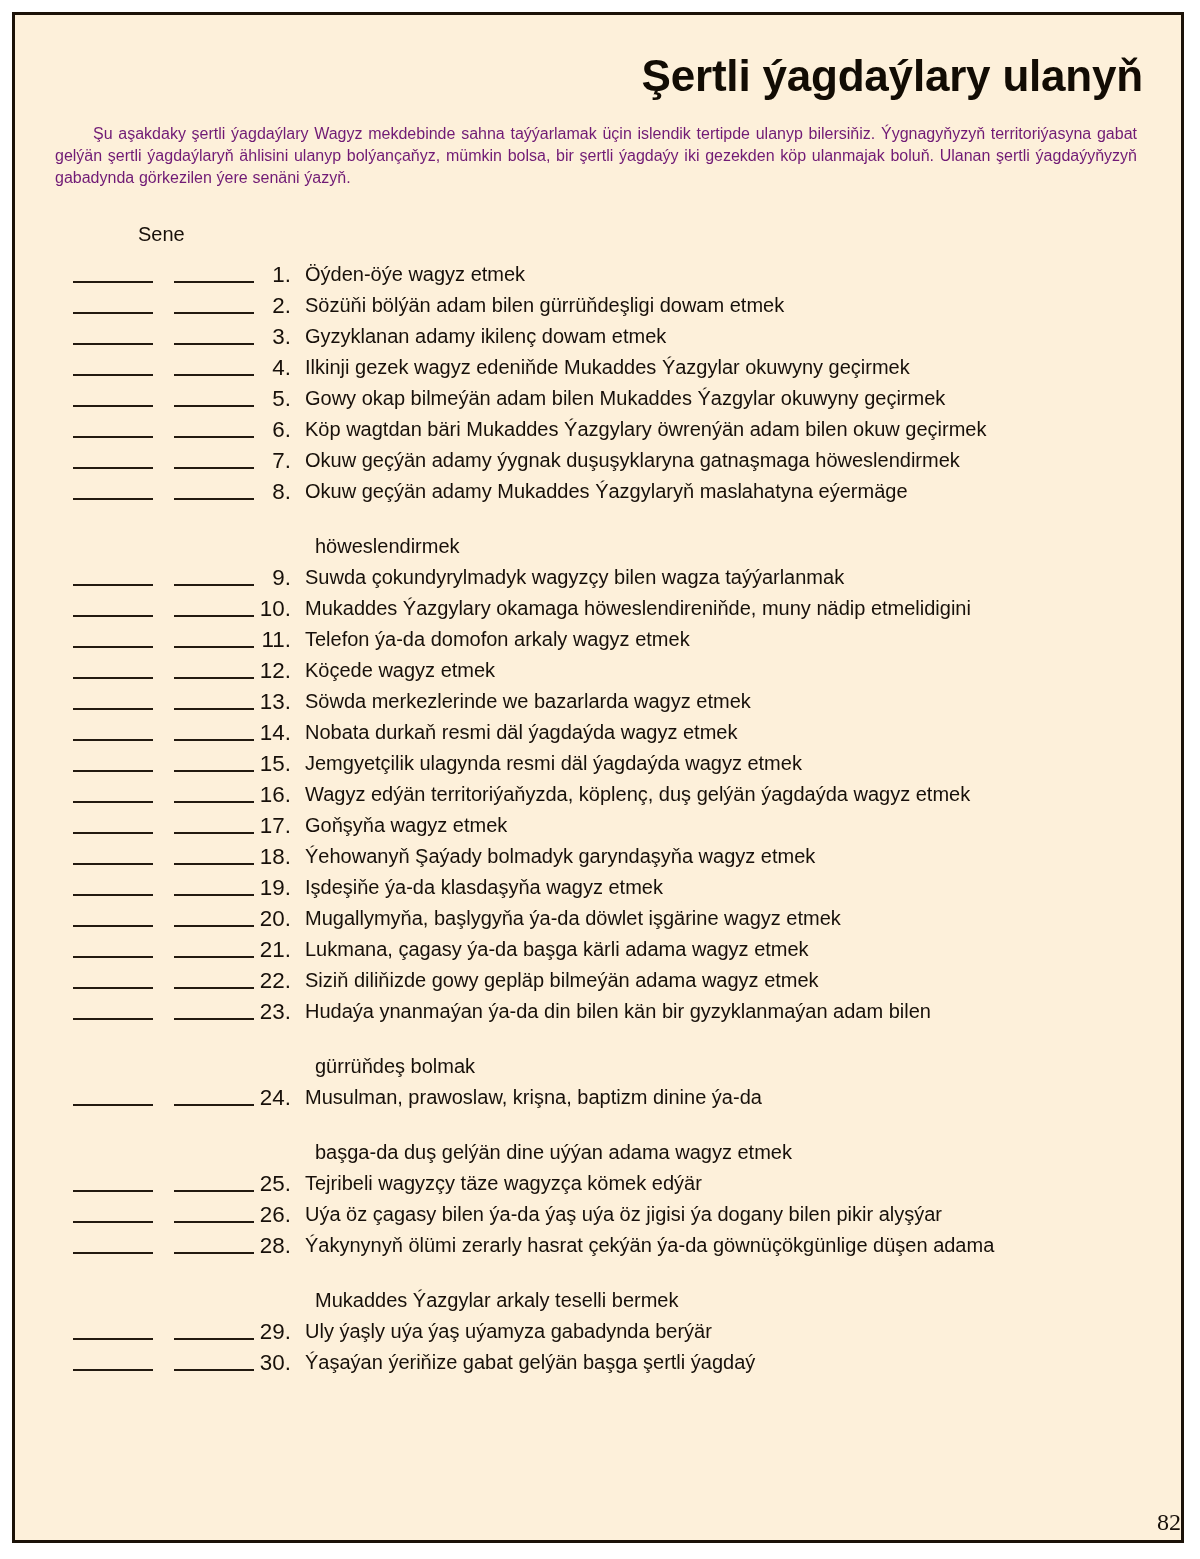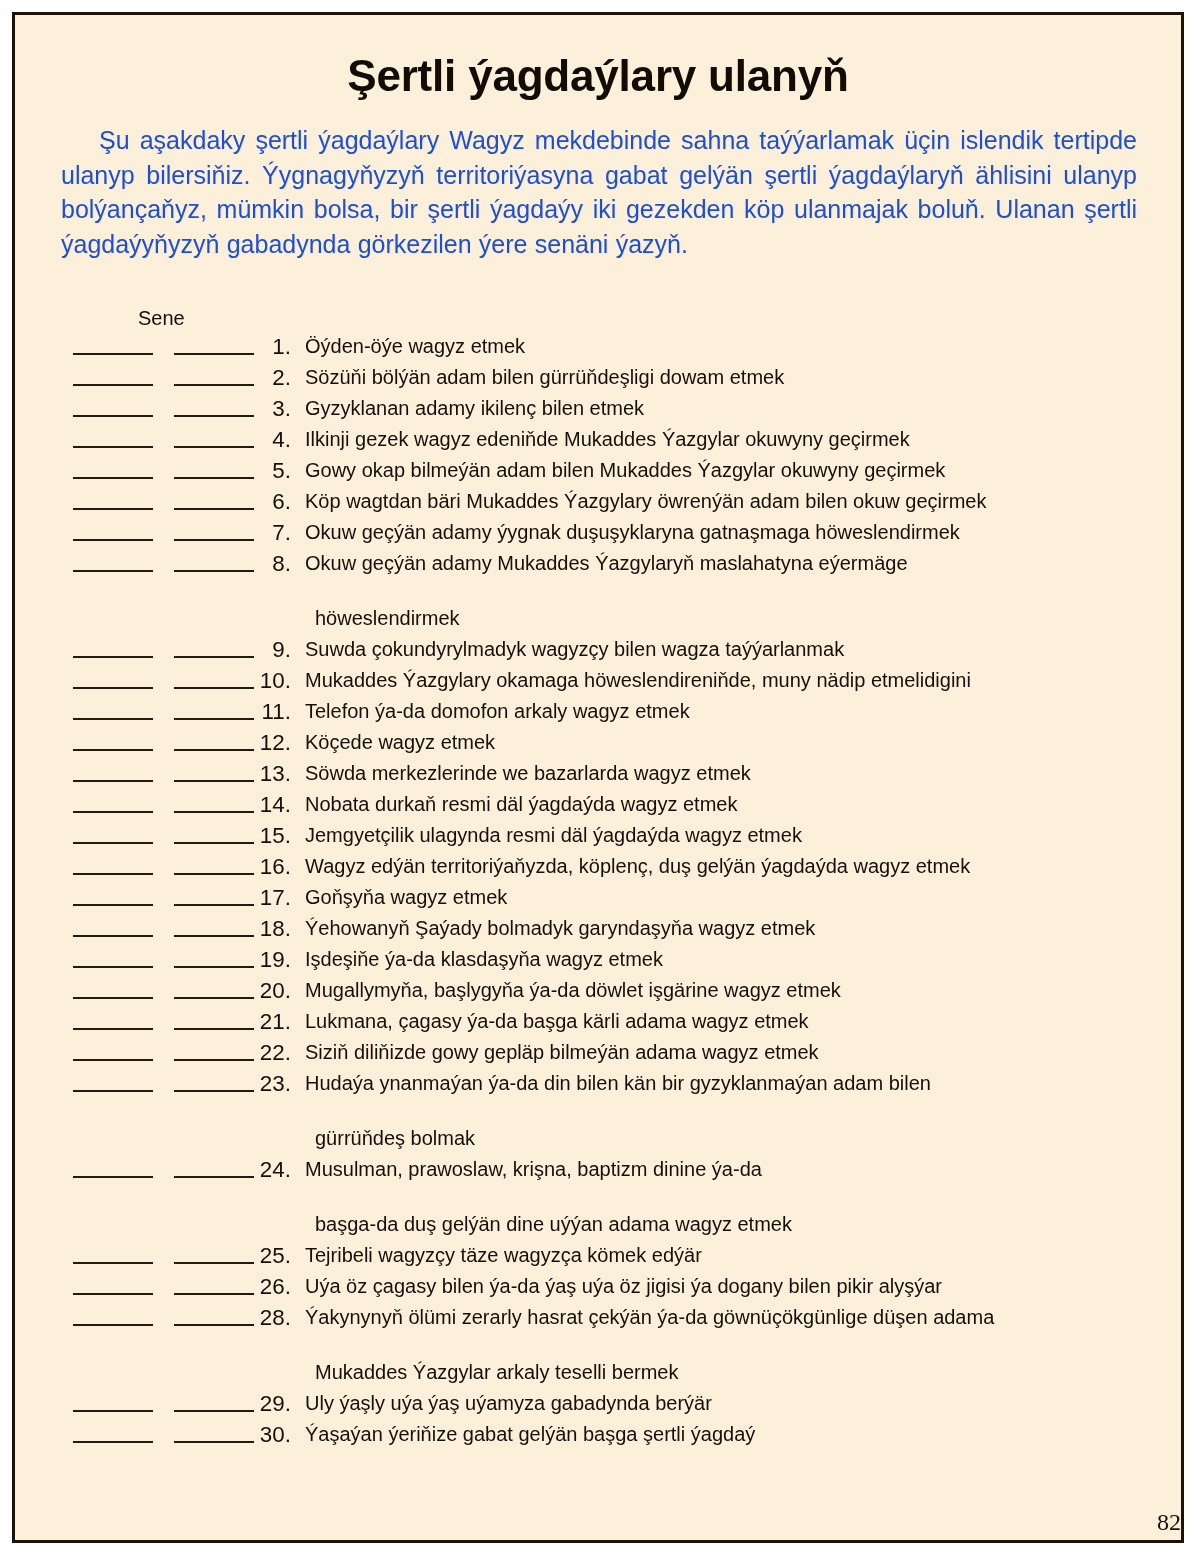--- a/index.html
+++ b/index.html
@@ -24,47 +24,47 @@
     overflow: hidden;
   }
   .page-inner {
     position: relative;
     width: 100%;
     height: 100%;
     box-sizing: border-box;
     padding: 0 38px;
   }
   .doc-title {
-    text-align: center;
+    text-align: right;
     font-size: 44px;
     font-weight: bold;
     letter-spacing: -0.2px;
     color: #120c04;
     margin: 38px 0 0 0;
     line-height: 1.05;
   }
   .intro {
-    margin: 24px 0 0 6px;
-    font-size: 25px;
+    margin: 24px 0 0 0;
+    font-size: 16px;
     line-height: 1.38;
-    color: #1d4ed8;
+    color: #701a75;
     text-align: justify;
     text-indent: 38px;
     padding: 0 6px 0 2px;
     word-spacing: 0.3px;
   }
   .sene-header {
     margin: 30px 0 0 0;
     height: 28px;
     position: relative;
   }
   .sene-label {
     position: absolute;
     left: 85px;
-    top: 16px;
+    top: 4px;
     font-size: 20px;
     color: #17100a;
   }
   .list {
     margin: 12px 0 0 0;
     padding: 0;
     list-style: none;
   }
   .row {
     position: relative;
@@ -149,21 +149,21 @@
           </div>
           <div class="num">2.</div>
           <div class="item-text"><span>Sözüňi bölýän adam bilen gürrüňdeşligi dowam etmek</span></div>
         </li>
         <li class="row">
           <div class="blanks">
             <div class="blank-line blank-1"></div>
             <div class="blank-line blank-2"></div>
           </div>
           <div class="num">3.</div>
-          <div class="item-text"><span>Gyzyklanan adamy ikilenç bilen etmek</span></div>
+          <div class="item-text"><span>Gyzyklanan adamy ikilenç dowam etmek</span></div>
         </li>
         <li class="row">
           <div class="blanks">
             <div class="blank-line blank-1"></div>
             <div class="blank-line blank-2"></div>
           </div>
           <div class="num">4.</div>
           <div class="item-text"><span>Ilkinji gezek wagyz edeniňde Mukaddes Ýazgylar okuwyny geçirmek</span></div>
         </li>
         <li class="row">

